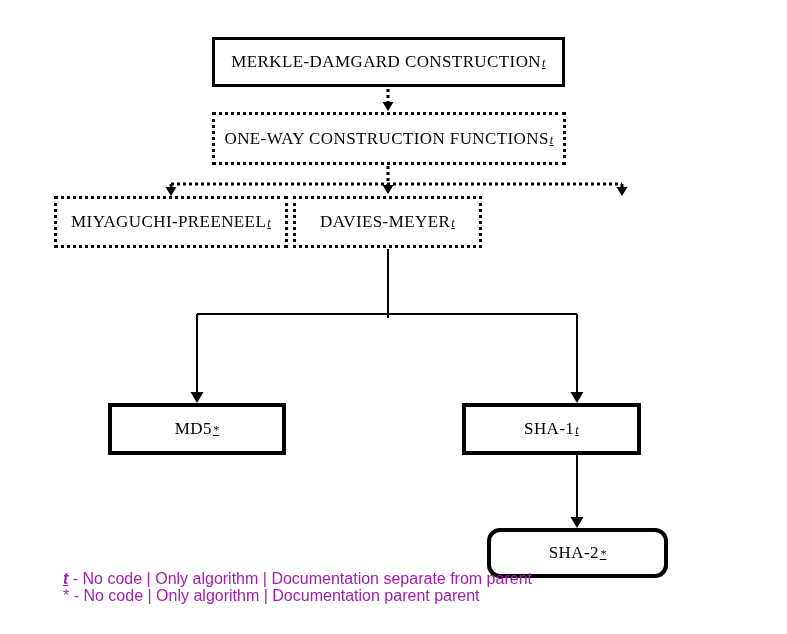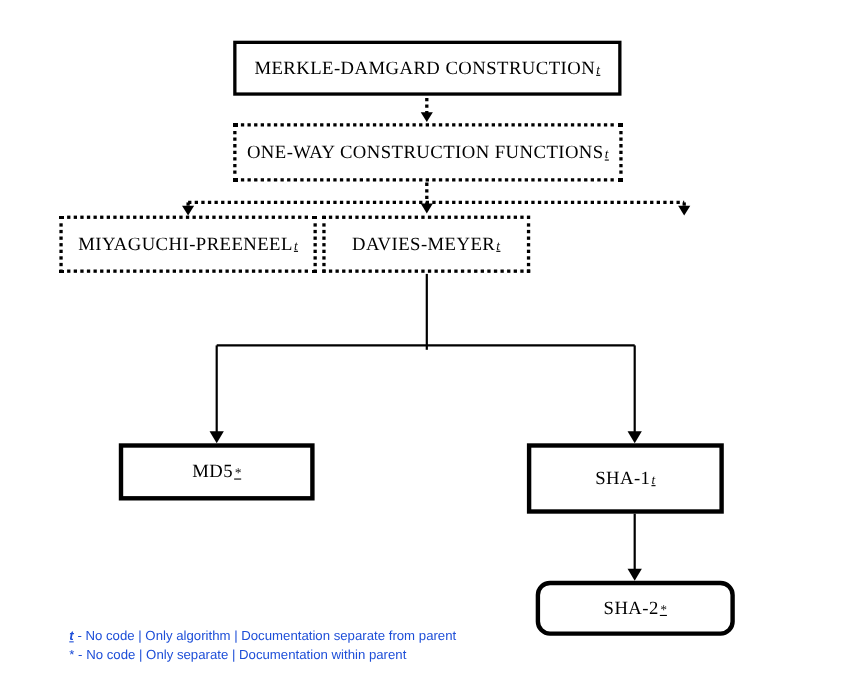--- a/index.html
+++ b/index.html
@@ -44,23 +44,23 @@
     font-size: 12px;
     font-style: italic;
     text-decoration: underline;
     margin-left: 1px;
   }
   .legend {
     position: absolute;
     left: 63px;
     top: 570px;
     font-family: "Liberation Sans", sans-serif;
-    font-size: 12px;
+    font-size: 16px;
     line-height: 17px;
-    color: #1d4ed8;
+    color: #a21caf;
     white-space: nowrap;
   }
   .legend .sym-t {
     font-style: italic;
     font-weight: bold;
     text-decoration: underline;
   }
   .legend .sym-a {
     font-style: normal;
   }
@@ -115,32 +115,32 @@
 
   <div class="node border-dotted" style="left:293px; top:196px; width:189px; height:52px;">
     <span class="line"><span>DAVIES-MEYER</span><span class="node-marker">t</span></span>
   </div>
 
 
   <div class="node border-thick" style="left:108px; top:403px; width:178px; height:52px;">
     <span class="line"><span>MD5</span><span class="node-marker">*</span></span>
   </div>
 
-  <div class="node border-thick" style="left:479px; top:403px; width:179px; height:64px;">
+  <div class="node border-thick" style="left:462px; top:403px; width:179px; height:52px;">
     <span class="line"><span>SHA-1</span><span class="node-marker">t</span></span>
   </div>
 
   <div class="node border-thick" style="left:487px; top:528px; width:181px; height:50px;border-radius:13px;">
     <span class="line"><span>SHA-2</span><span class="node-marker">*</span></span>
   </div>
 
   <div class="legend">
     <div class="legend-row">
       <span class="sym-t">t</span>
       <span>- No code | Only algorithm | Documentation separate from parent</span>
     </div>
     <div class="legend-row">
       <span class="sym-a">*</span>
-      <span>- No code | Only separate | Documentation within parent</span>
+      <span>- No code | Only algorithm | Documentation parent parent</span>
     </div>
   </div>
 
 </div>
 
 </body></html>

